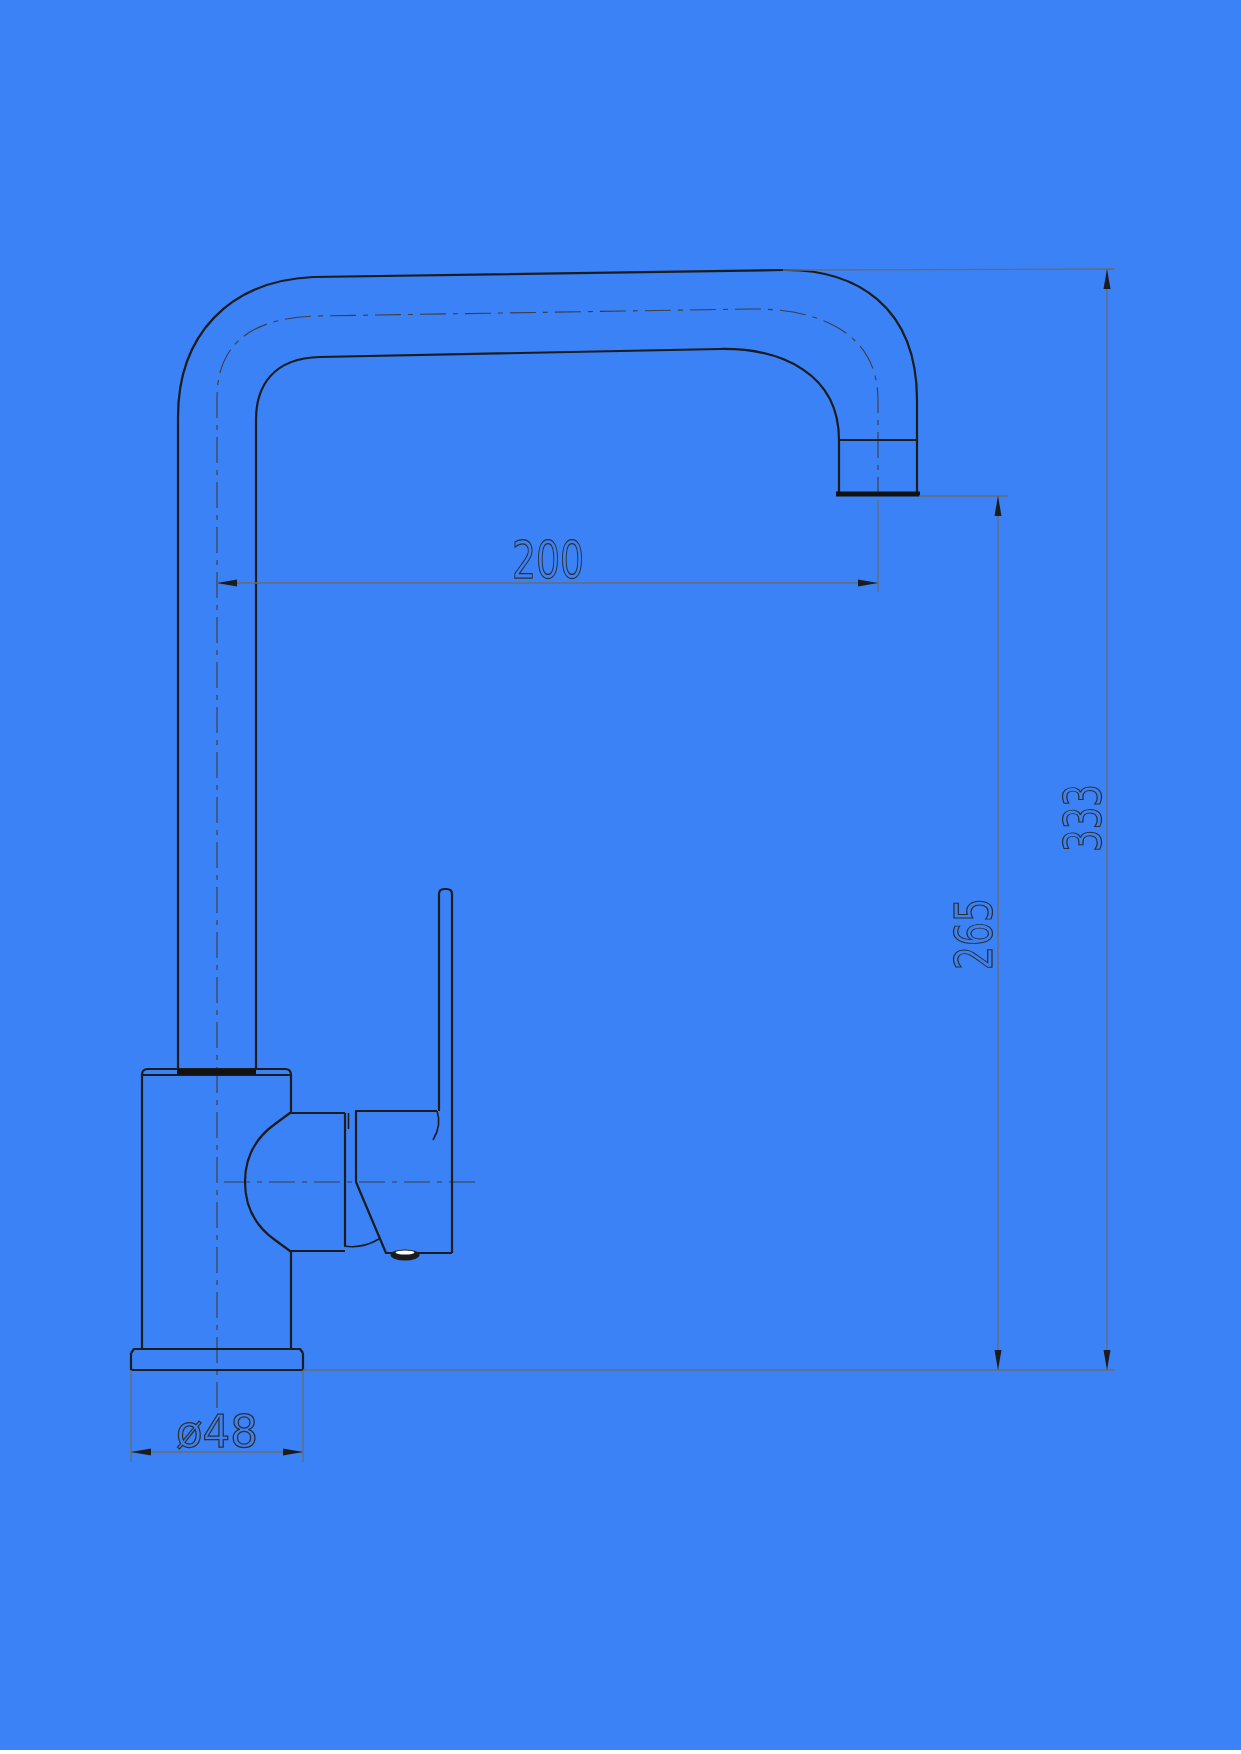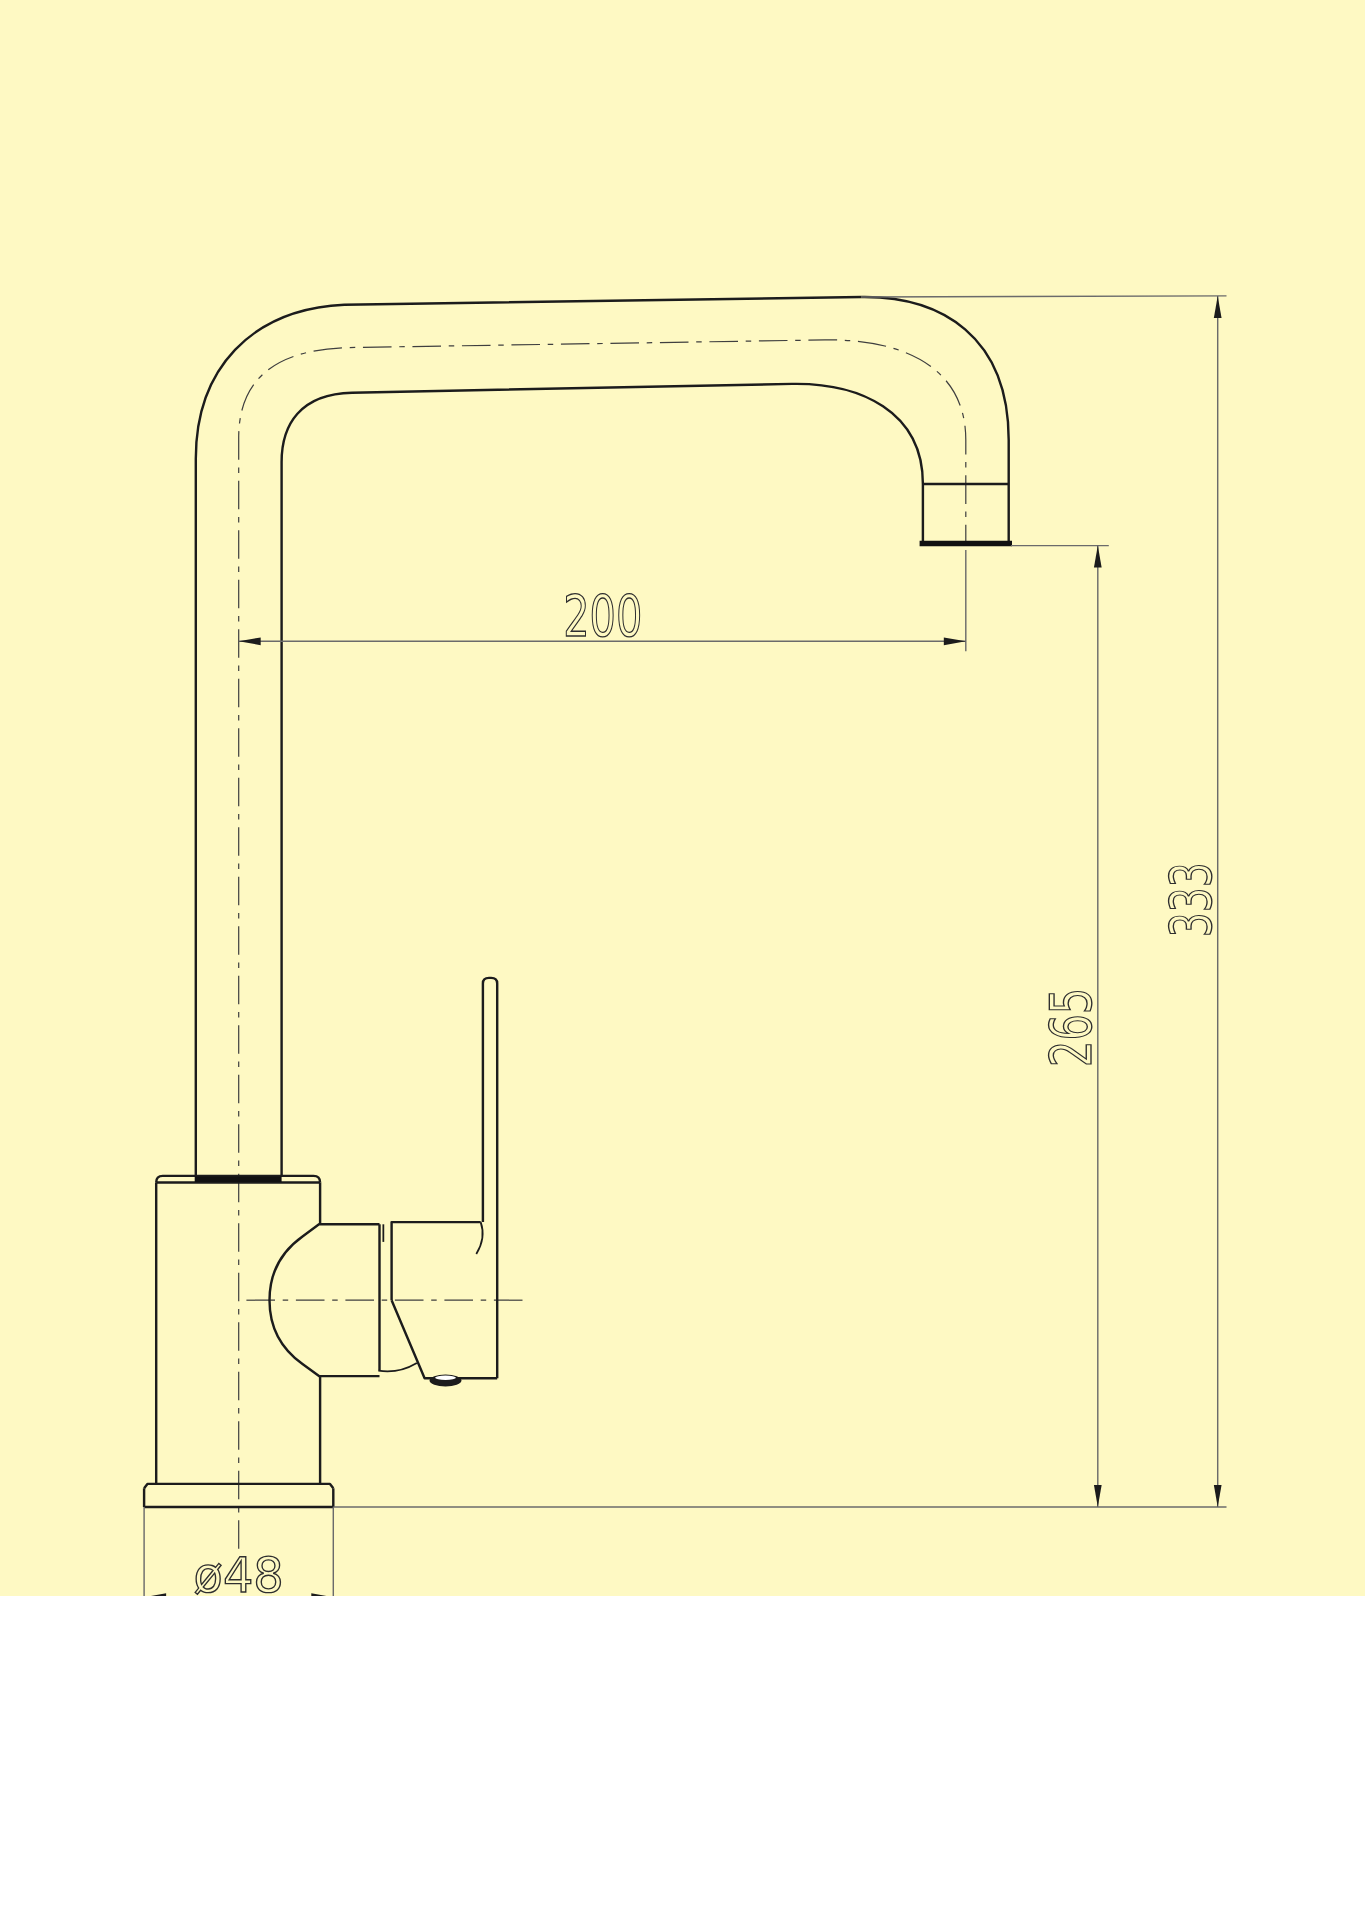--- a/index.html
+++ b/index.html
@@ -1,19 +1,19 @@
 <!DOCTYPE html>
 <html><head>
 <meta charset="utf-8">
 <style>
   html,body{margin:0;padding:0;background:#ffffff;}
   .page{
     position:relative;
-    width:1241px;height:1451px;
-    background:#fef9c3;
+    width:1241px;height:1750px;
+    background:#3b82f6;
     font-family:"DejaVu Sans", sans-serif;
   }
   svg{display:block;}
   .obj{stroke:#1c1c1c;stroke-width:2.2;fill:none;stroke-linecap:butt;stroke-linejoin:round;}
   .obj-thin{stroke:#1c1c1c;stroke-width:1.6;fill:none;}
   .obj-thick{stroke:#111111;stroke-width:5;fill:none;}
   .dim{stroke:#6b6b6b;stroke-width:1.3;fill:none;}
   .cl{stroke:#3f3f3f;stroke-width:1.1;fill:none;stroke-dasharray:26 7 5 7;}
   .arrow{fill:#1c1c1c;stroke:none;}
   .dimtext{

